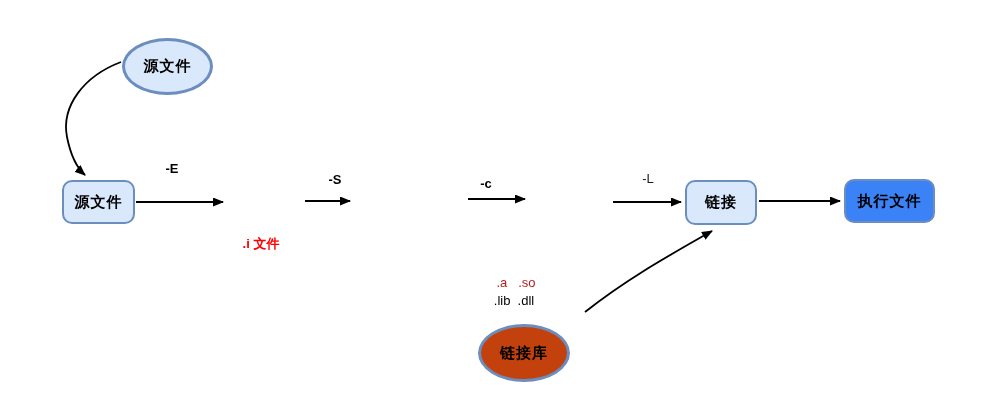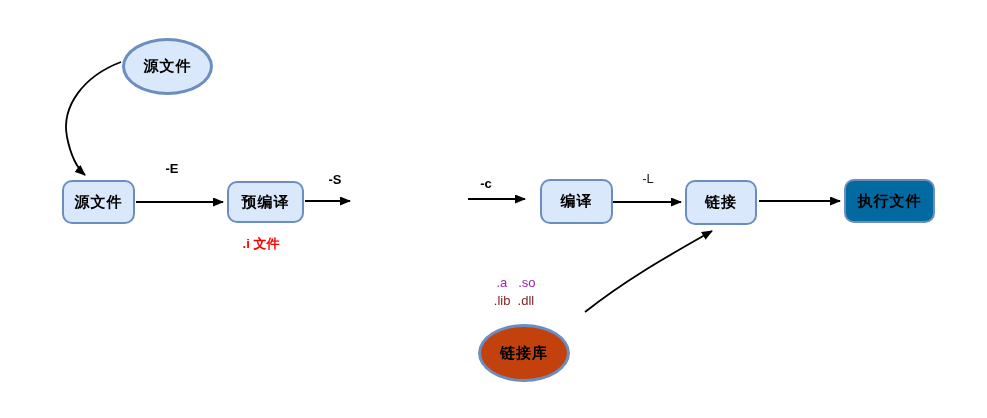--- a/index.html
+++ b/index.html
@@ -83,43 +83,37 @@
   </svg>
 
   <div class="node oval" style="left: 122px; top: 38px; width: 91px; height: 57px; background: rgb(218, 232, 252); border-color: rgb(108, 142, 191);">
     <span>源文件</span>
   </div>
 
   <div class="node rect" style="left: 62px; top: 180px; width: 73px; height: 44px; background: rgb(218, 232, 252); border-color: rgb(108, 142, 191);">
     <span>源文件</span>
   </div>
 
-  <div class="node rect" style="left: 227px; top: 181px; width: 77px; height: 42px; background: rgb(218, 232, 252); border-color: rgb(108, 142, 191);">
-    <span>预编译</span>
-  </div>
 
 
-  <div class="node rect" style="left: 540px; top: 179px; width: 73px; height: 45px; background: rgb(218, 232, 252); border-color: rgb(108, 142, 191);">
-    <span>编译</span>
-  </div>
 
   <div class="node rect" style="left: 685px; top: 180px; width: 72px; height: 45px; background: rgb(218, 232, 252); border-color: rgb(108, 142, 191);">
     <span>链接</span>
   </div>
 
-  <div class="node rect" style="left: 844px; top: 179px; width: 91px; height: 44px; background: #0369a1; border-color: rgb(108, 142, 191);">
+  <div class="node rect" style="left: 844px; top: 179px; width: 91px; height: 44px; background: #3b82f6; border-color: rgb(108, 142, 191);">
     <span>执行文件</span>
   </div>
 
   <div class="node oval" style="left: 478px; top: 324px; width: 92px; height: 58px; background: #c2410c; border-color: rgb(108, 142, 191);">
     <span>链接库</span>
   </div>
 
   <span class="edge-label bold" style="left:172px; top:168px;">-E</span>
   <span class="edge-label bold" style="left:335px; top:179px;">-S</span>
   <span class="edge-label bold" style="left:486px; top:183px;">-c</span>
   <span class="edge-label thin" style="left:648px; top:178px;">-L</span>
 
   <span class="red-note bold" style="left: 261px; top: 244px; color: rgb(255, 0, 0);">.i 文件</span>
-  <span class="red-note" style="left: 516px; top: 282px; color: #a21caf;">.a &nbsp;&nbsp;.so</span>
-  <span class="red-note" style="left: 514px; top: 300px; color: #7f1d1d;">.lib &nbsp;.dll</span>
+  <span class="red-note" style="left: 516px; top: 282px; color: #b91c1c;">.a &nbsp;&nbsp;.so</span>
+  <span class="red-note" style="left: 514px; top: 300px; color: #000000;">.lib &nbsp;.dll</span>
 
 </div>
 
 </body></html>

